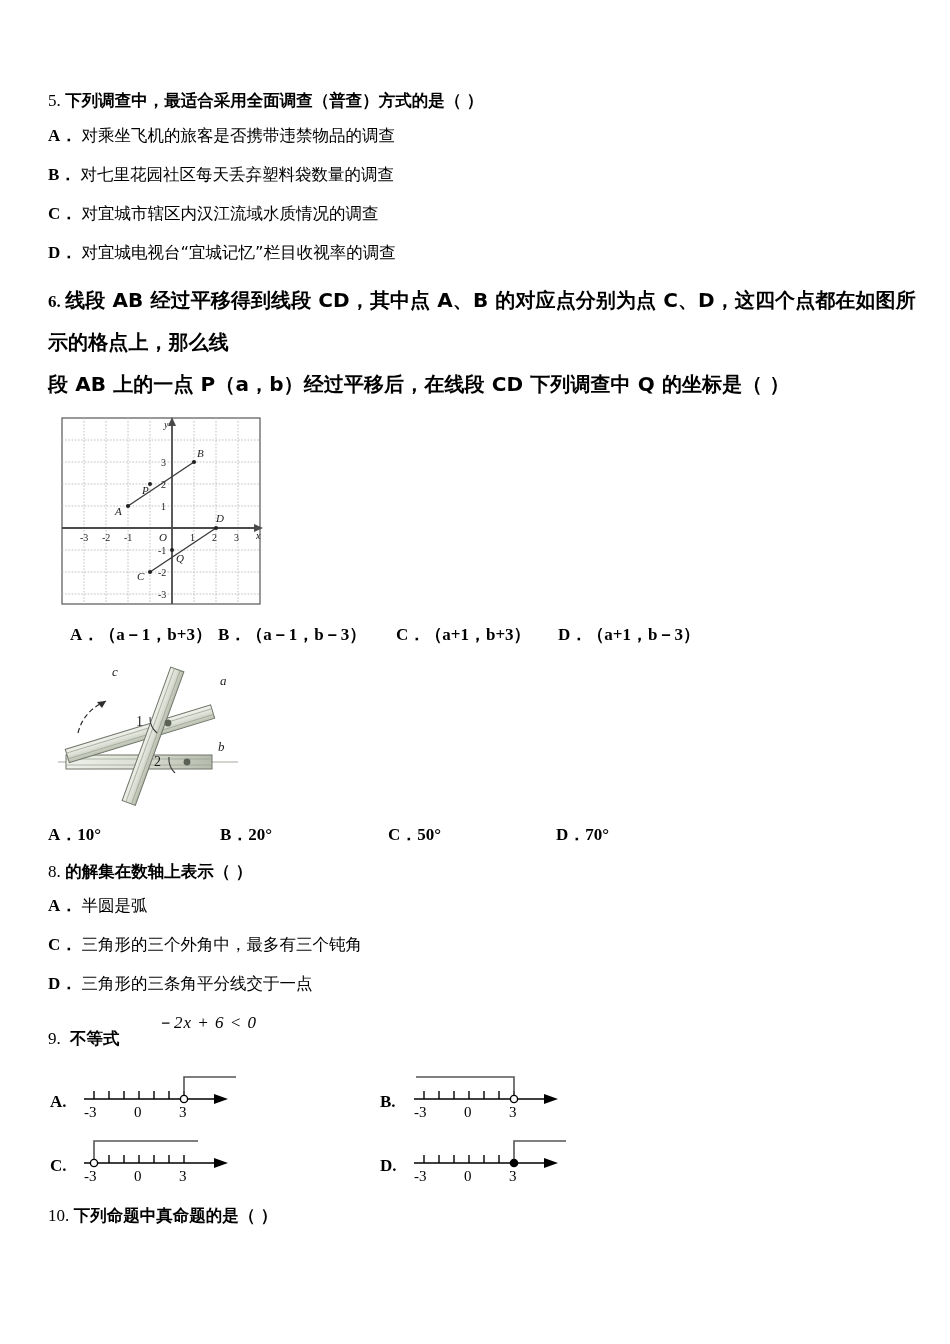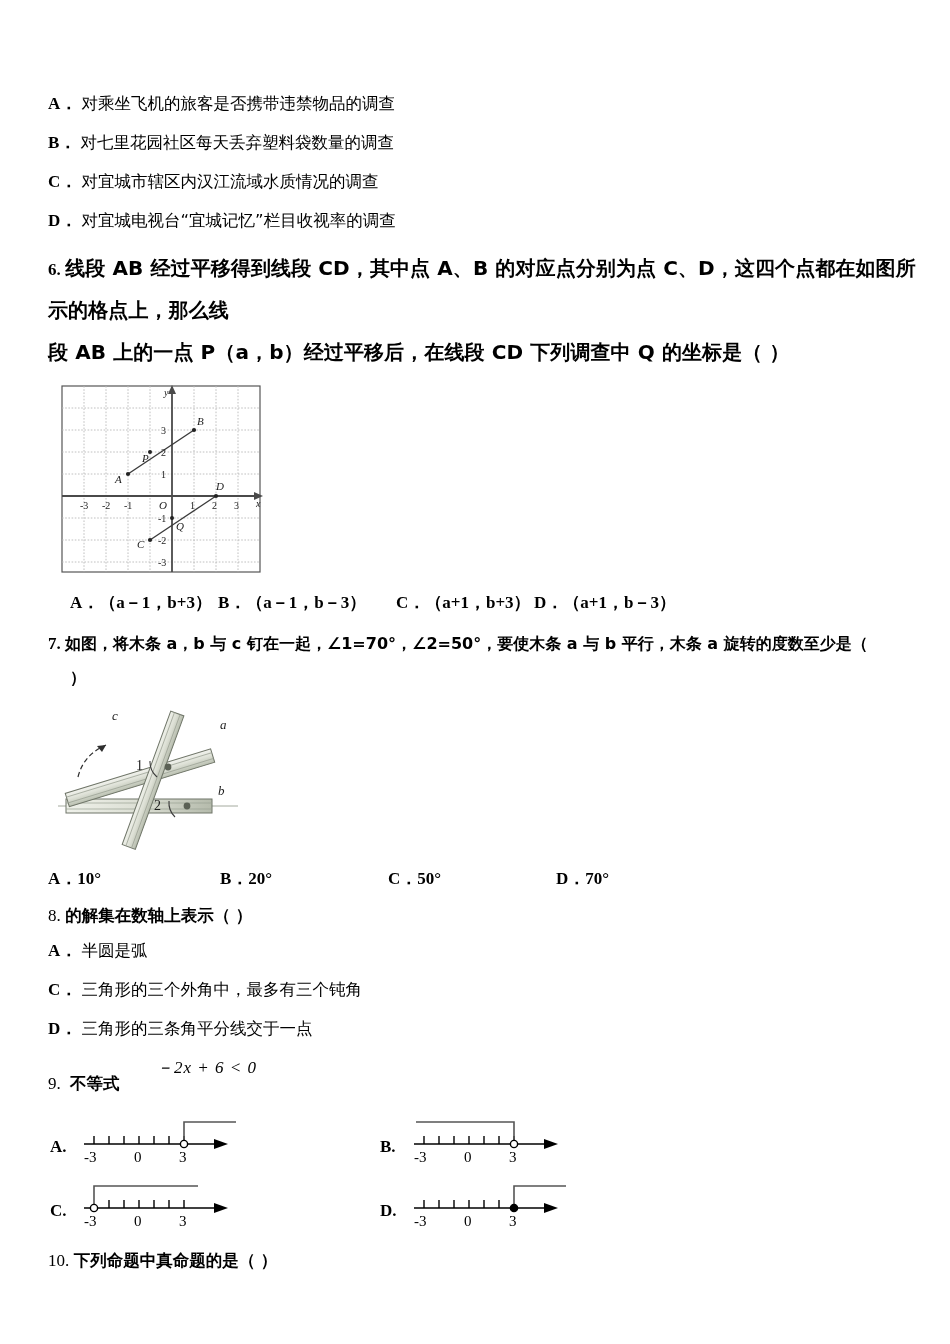--- a/index.html
+++ b/index.html
@@ -158,20 +158,24 @@
     font-size: 16.5px;
   }
 </style>
 </head>
 <body>
 
 <div class="page">
 <div class="content">
 
   <div>
+    <div class="q-line">
+      <span class="q-num">5.</span>
+      <span class="q-body">下列调查中，最适合采用全面调查（普查）方式的是（  ）</span>
+    </div>
     <div class="opt-line">
       <span class="opt-letter">A．</span>
       <span class="opt-text">对乘坐飞机的旅客是否携带违禁物品的调查</span>
     </div>
     <div class="opt-line">
       <span class="opt-letter">B．</span>
       <span class="opt-text">对七里花园社区每天丢弃塑料袋数量的调查</span>
     </div>
     <div class="opt-line">
       <span class="opt-letter">C．</span>
@@ -263,33 +267,27 @@
     <div class="opt-row" style="height:28px;margin-top:10px;">
       <span class="opt-cell" style="left:0px;margin-left:22px;">
         <span>A．</span><span>（a－1，b+3）</span>
       </span>
       <span class="opt-cell" style="left:170px;">
         <span>B．</span><span>（a－1，b－3）</span>
       </span>
       <span class="opt-cell" style="left:348px;">
         <span>C．</span><span>（a+1，b+3）</span>
       </span>
-      <span class="opt-cell" style="left:486px;">
+      <span class="opt-cell" style="left:510px;">
         <span>D．</span><span>（a+1，b－3）</span>
       </span>
     </div>
   </div>
 
   <div style="margin-top:8px;">
-    <div class="q7-head">
-      <span class="q-num">7.</span>
-      <span class="cn">如图，将木条 a，b 与 c 钉在一起，∠1=70°，∠2=50°，要使木条 a 与 b 平行，木条 a 旋转的度数至少是（</span>
-      <br>
-      <span class="cn" style="padding-left:22px;">）</span>
-    </div>
 
     <div class="fig-sticks">
       <svg width="185" height="150" viewBox="0 0 185 150">
         <defs>
           <linearGradient id="woodA" x1="0" y1="0" x2="0" y2="1">
             <stop offset="0%" stop-color="#f2f3ee"></stop>
             <stop offset="45%" stop-color="#dfe2d8"></stop>
             <stop offset="100%" stop-color="#b9bfb0"></stop>
           </linearGradient>
           <linearGradient id="woodB" x1="0" y1="0" x2="1" y2="0">

